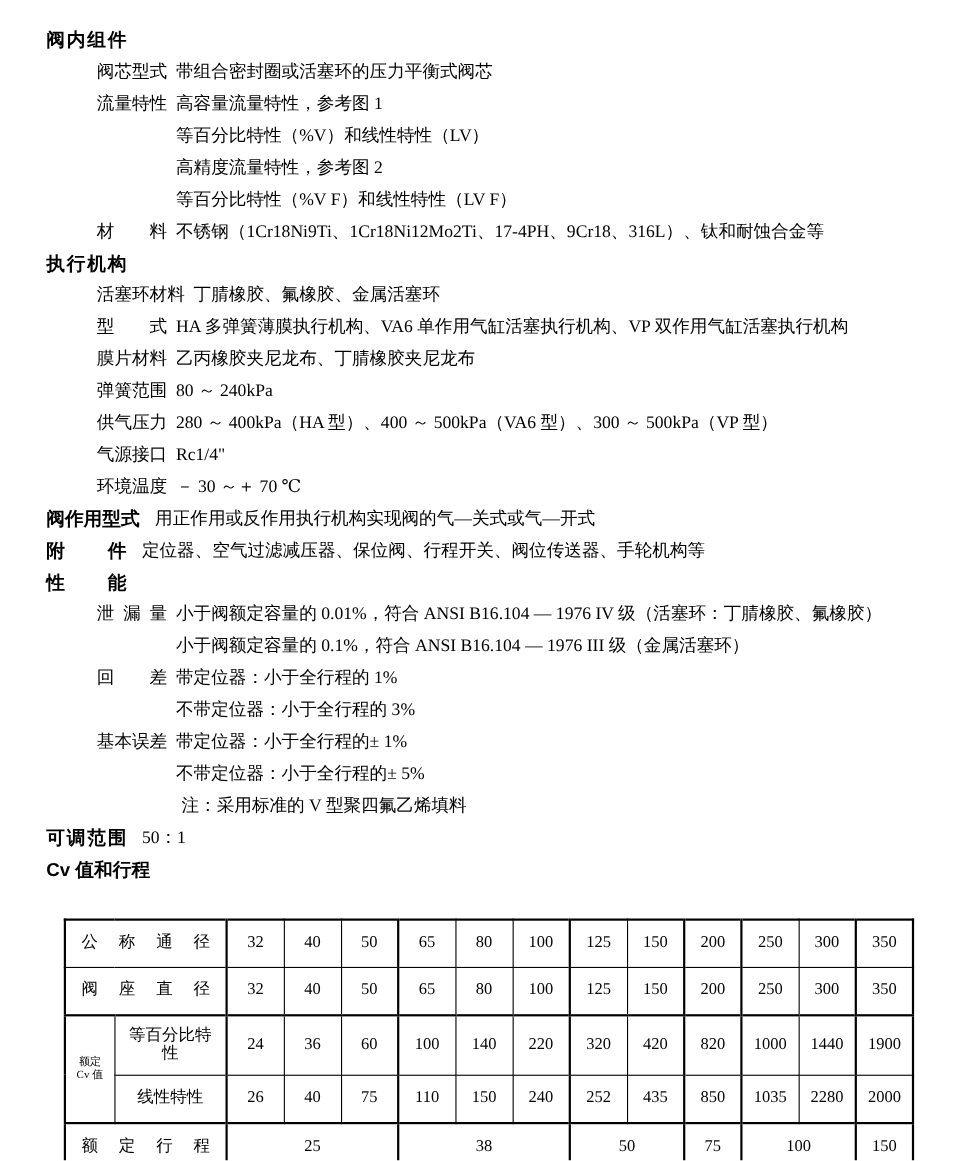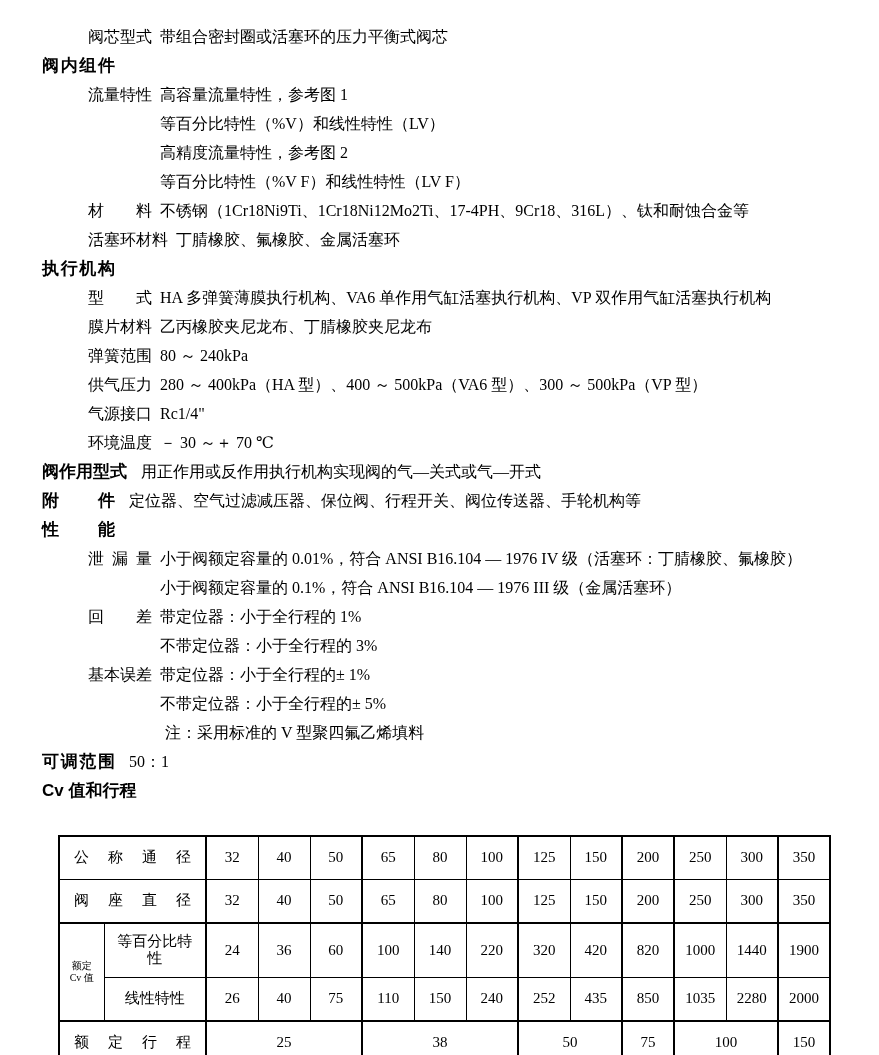--- a/index.html
+++ b/index.html
@@ -73,29 +73,29 @@
   table.cv td.tcv { white-space:pre-line; font-size:10px; line-height:1.15; }
 
   .figure-caption { margin-top:26px; padding-left:46px; line-height:29px; }
 </style>
 </head>
 <body>
 
 <div class="page">
   <div class="content">
     <div id="spec-sections">
+        <div class="line"><span class="bold-label">阀内组件</span></div>
         <div class="line spec-row"><span class="spec-label">阀芯型式</span><span>带组合密封圈或活塞环的压力平衡式阀芯</span></div>
-        <div class="line"><span class="bold-label">阀内组件</span></div>
         <div class="line spec-row"><span class="spec-label">流量特性</span><span>高容量流量特性，参考图 1</span></div>
         <div class="line spec-cont">等百分比特性（%V）和线性特性（LV）</div>
         <div class="line spec-cont">高精度流量特性，参考图 2</div>
         <div class="line spec-cont">等百分比特性（%V F）和线性特性（LV F）</div>
         <div class="line spec-row"><span class="spec-label">材料</span><span>不锈钢（1Cr18Ni9Ti、1Cr18Ni12Mo2Ti、17-4PH、9Cr18、316L）、钛和耐蚀合金等</span></div>
+        <div class="line"><span class="bold-label">执行机构</span></div>
         <div class="line spec-row"><span class="spec-label">活塞环材料</span><span>丁腈橡胶、氟橡胶、金属活塞环</span></div>
-        <div class="line"><span class="bold-label">执行机构</span></div>
         <div class="line spec-row"><span class="spec-label">型式</span><span>HA 多弹簧薄膜执行机构、VA6 单作用气缸活塞执行机构、VP 双作用气缸活塞执行机构</span></div>
         <div class="line spec-row"><span class="spec-label">膜片材料</span><span>乙丙橡胶夹尼龙布、丁腈橡胶夹尼龙布</span></div>
         <div class="line spec-row"><span class="spec-label">弹簧范围</span><span>80 ～ 240kPa</span></div>
         <div class="line spec-row"><span class="spec-label">供气压力</span><span>280 ～ 400kPa（HA 型）、400 ～ 500kPa（VA6 型）、300 ～ 500kPa（VP 型）</span></div>
         <div class="line spec-row"><span class="spec-label">气源接口</span><span>Rc1/4"</span></div>
         <div class="line spec-row"><span class="spec-label">环境温度</span><span>－ 30 ～＋ 70 ℃</span></div>
         <div class="line"><span class="bold-label">阀作用型式</span><span class="inline-value">用正作用或反作用执行机构实现阀的气—关式或气—开式</span></div>
         <div class="line"><span class="bold-label">附件</span><span class="inline-value">定位器、空气过滤减压器、保位阀、行程开关、阀位传送器、手轮机构等</span></div>
         <div class="line"><span class="bold-label">性能</span></div>
         <div class="line spec-row"><span class="spec-label">泄 漏 量</span><span>小于阀额定容量的 0.01%，符合 ANSI  B16.104 — 1976 IV 级（活塞环：丁腈橡胶、氟橡胶）</span></div>

